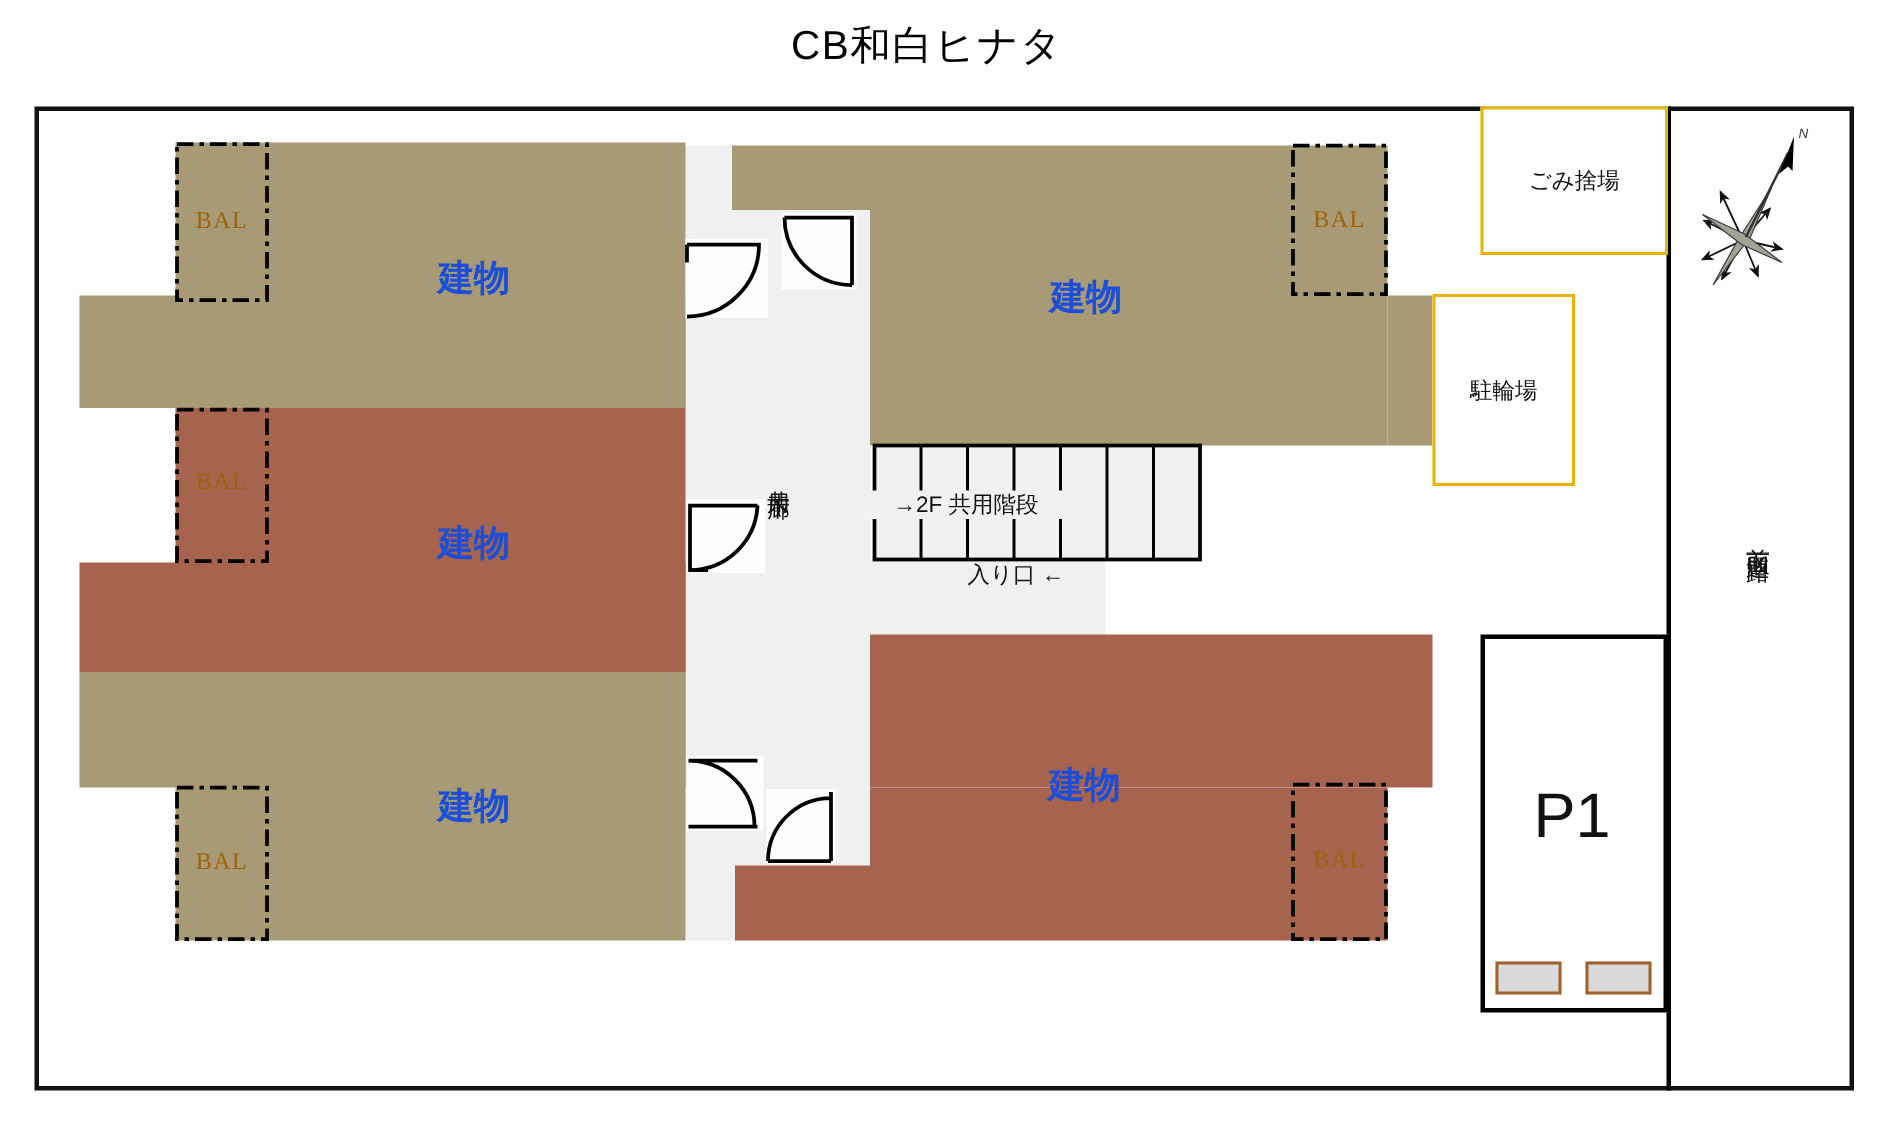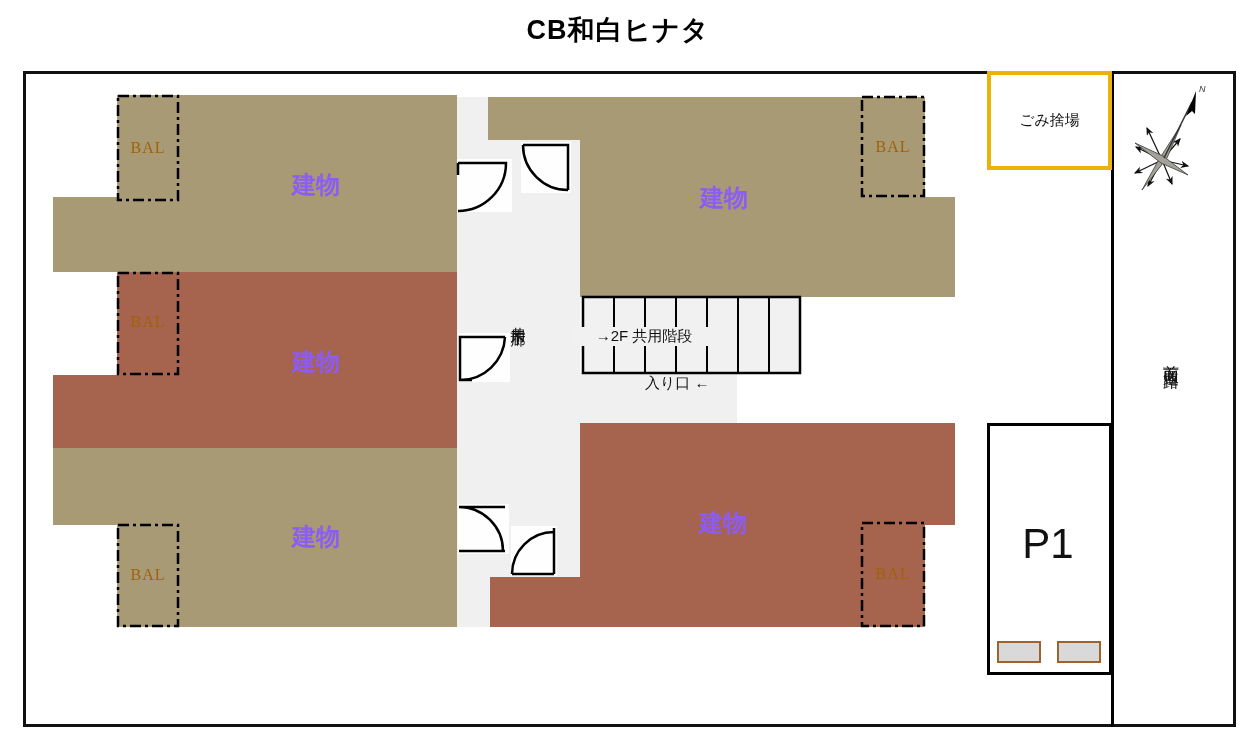--- a/index.html
+++ b/index.html
@@ -1,28 +1,28 @@
 <!DOCTYPE html>
 <html><head>
 <meta charset="utf-8">
 <style>
   html,body{margin:0;padding:0;background:#fff;}
   .page{position:relative;width:1252px;height:753px;background:#fff;
         font-family:"Liberation Sans","DejaVu Sans",sans-serif;color:#000;overflow:hidden;}
   .abs{position:absolute;}
-  .title{top:12px;left:23px;width:1190px;text-align:center;font-size:27px;font-weight:bold;letter-spacing:1px;}
+  .title{top:12px;left:23px;width:1190px;text-align:center;font-size:27px;font-weight:normal;letter-spacing:1px;}
   .outer{left:23px;top:71px;width:1213px;height:656px;border:3px solid #111;box-sizing:border-box;background:#fff;}
   .corridor{background:#f0f0f0;}
   .tan{background:#a79a75;}
   .red{background:#a6634e;}
-  .bldg-lbl{font-size:24px;font-weight:bold;color:#8b5cf6;transform:translate(-50%,-50%);white-space:nowrap;}
+  .bldg-lbl{font-size:24px;font-weight:bold;color:#1d4ed8;transform:translate(-50%,-50%);white-space:nowrap;}
   .bal-lbl{font-size:16px;color:#a16207;transform:translate(-50%,-50%);letter-spacing:1px;font-family:Liberation Serif, serif;}
   .small-lbl{font-size:15px;color:#111;white-space:nowrap;}
   .vtext{writing-mode:vertical-rl;text-orientation:upright;font-size:16px;color:#111;letter-spacing:3px;white-space:nowrap;}
-  .wbox{background:#fff;border:4px solid #eab308;box-sizing:border-box;display:flex;align-items:center;justify-content:center;}
+  .wbox{background:#fff;border:2px solid #eab308;box-sizing:border-box;display:flex;align-items:center;justify-content:center;}
   .p1box{background:#fff;border:3px solid #000;box-sizing:border-box;}
   .p1-lbl{font-size:42px;color:#111;transform:translate(-50%,-50%);}
   .wheel{background:#d9d9d9;border:2px solid #a0622d;box-sizing:border-box;}
   .divider{background:#000;}
   svg{display:block;}
   .stair-lbl{background:#f1f1f1;text-align:center;}
 </style>
 </head>
 <body>
 
@@ -111,20 +111,23 @@
   <div class="abs bal-lbl" style="left:893px;top:574px;">BAL</div>
 
   <div class="abs vtext" style="left:508px;top:315px;font-size:15px;letter-spacing:2px;">共用廊下</div>
   <div class="abs small-lbl stair-lbl" style="left:574px;top:327px;width:140px;">→2F 共用階段</div>
   <div class="abs small-lbl" style="left:645px;top:374px;">入り口 ←</div>
 
   <div class="abs wbox" style="left:987px;top:71px;width:125px;height:99px;">
     <span class="small-lbl">ごみ捨場</span>
   </div>
 
+  <div class="abs wbox" style="left:955px;top:196px;width:95px;height:128px;">
+    <span class="small-lbl">駐輪場</span>
+  </div>
 
   <div class="abs p1box" style="left:987px;top:423px;width:125px;height:252px;"></div>
   <div class="abs p1-lbl" style="left:1048px;top:544px;">P1</div>
   <div class="abs wheel" style="left:997px;top:641px;width:44px;height:22px;"></div>
   <div class="abs wheel" style="left:1057px;top:641px;width:44px;height:22px;"></div>
 
   <div class="abs vtext" style="left:1160px;top:352px;">前面道路</div>
 
   <svg class="abs" style="left:1128px;top:78px;" width="90" height="115" viewBox="0 0 90 115">
     <defs>

